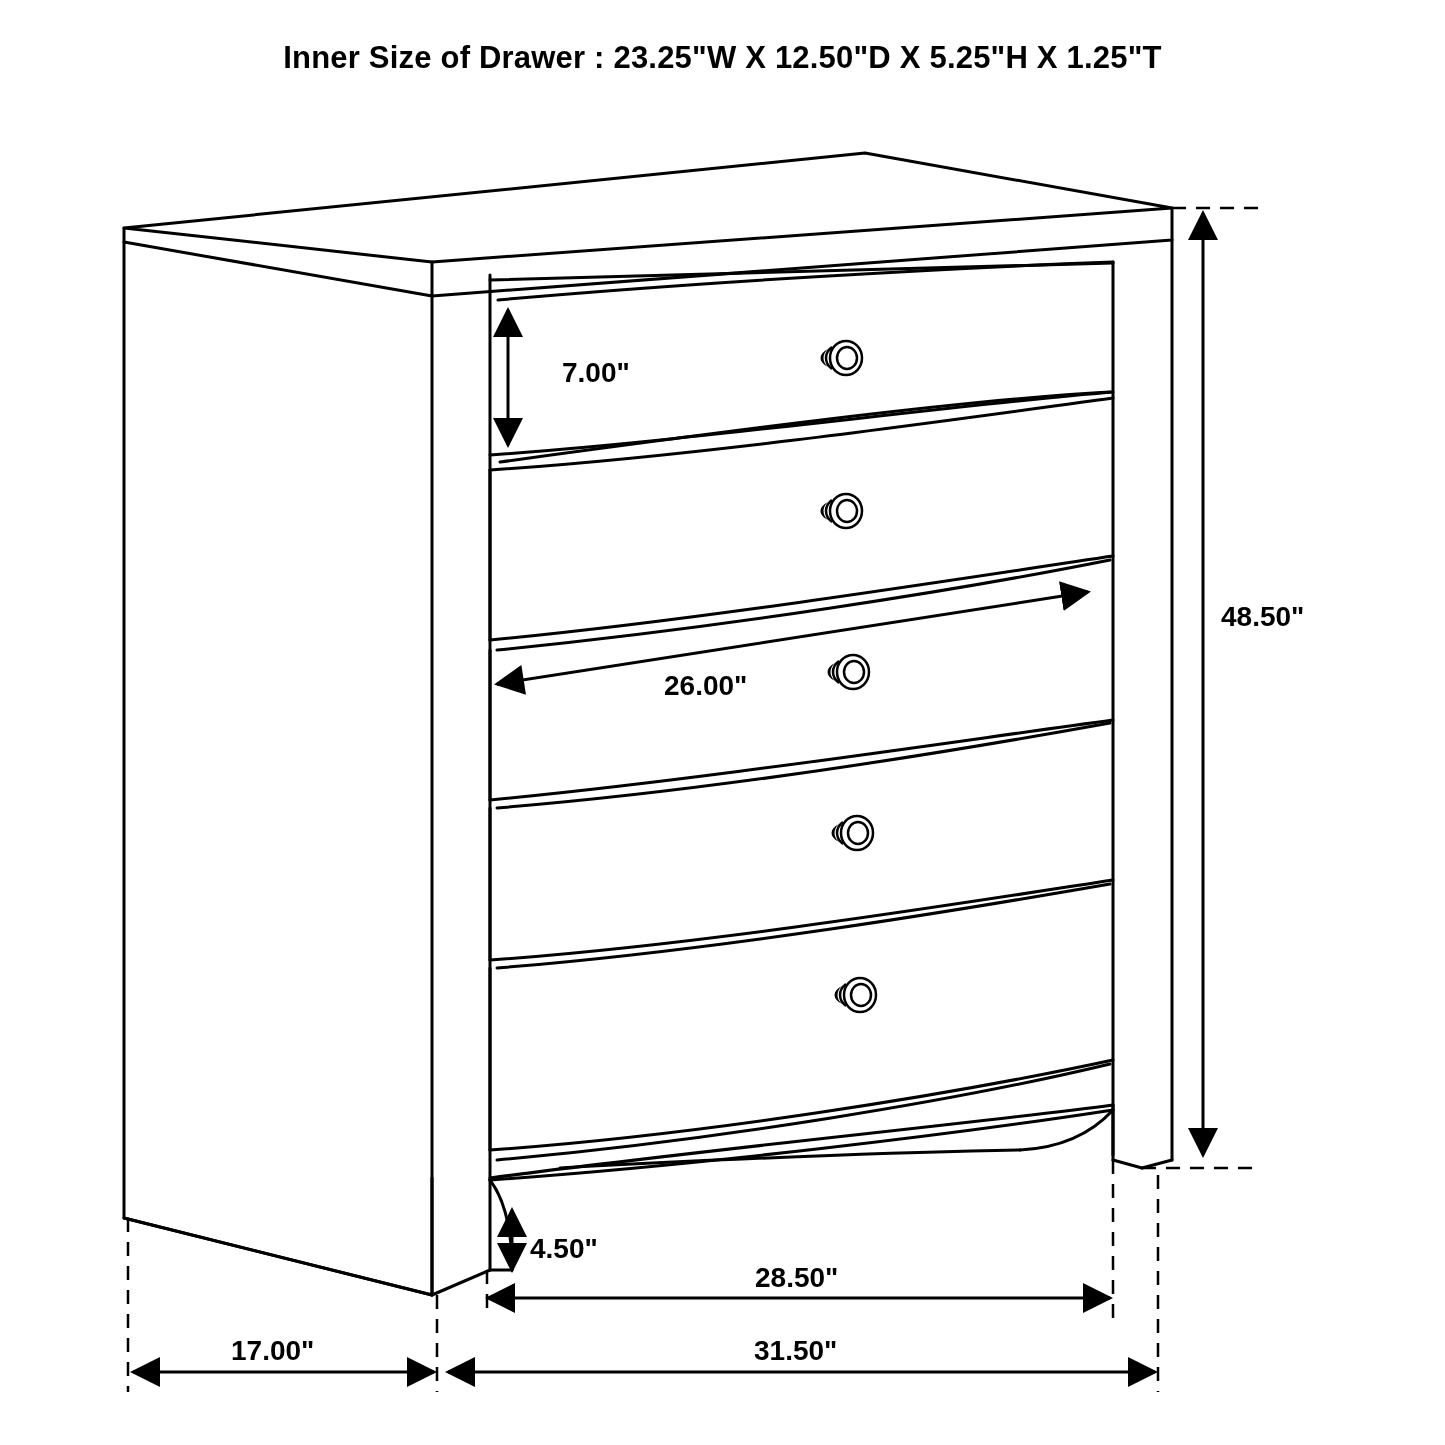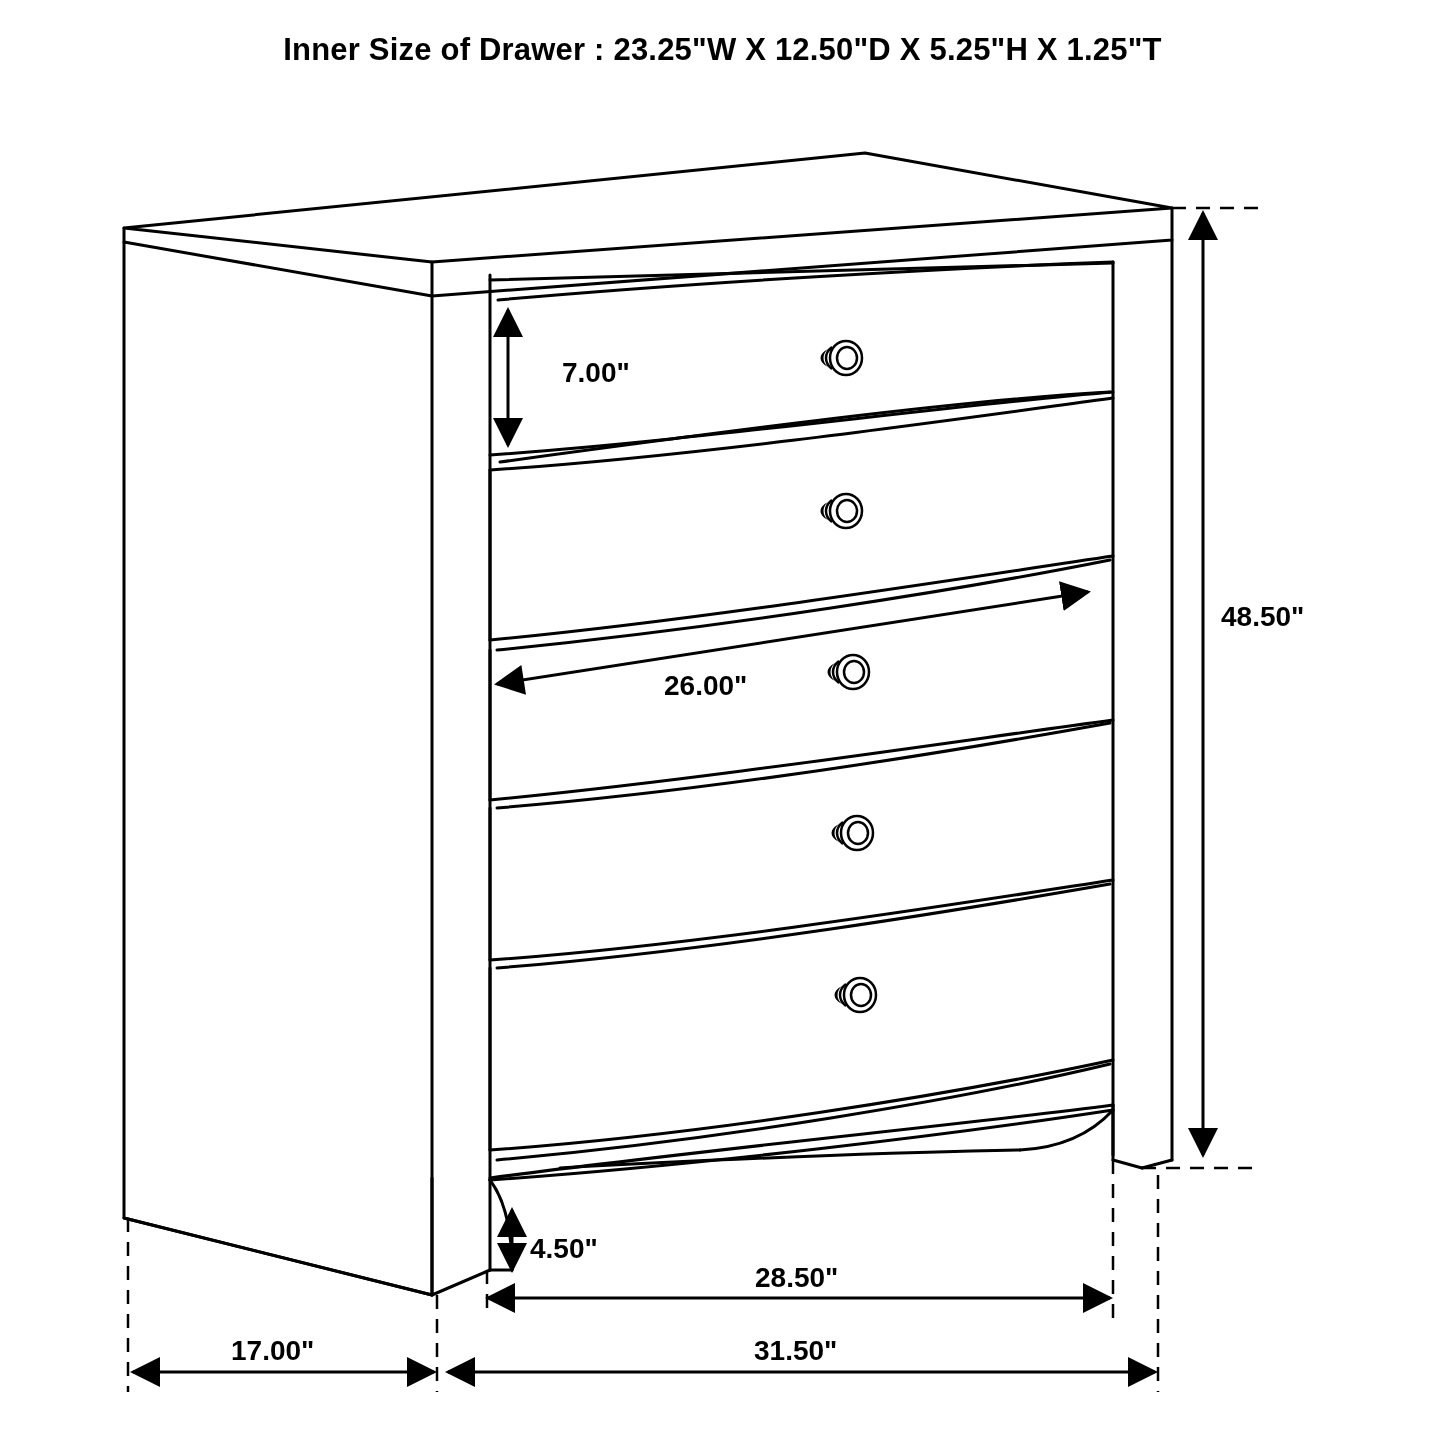--- a/index.html
+++ b/index.html
@@ -11,21 +11,21 @@
     position: relative;
     width: 1445px;
     height: 1445px;
     background: #ffffff;
     font-family: "Liberation Sans", sans-serif;
     overflow: hidden;
   }
   #title {
     position: absolute;
     left: 0;
-    top: 32px;
+    top: 40px;
     width: 1445px;
     text-align: center;
     font-size: 31px;
     font-weight: bold;
     color: #000000;
     letter-spacing: 0.2px;
   }
   svg.layer {
     position: absolute;
     left: 0;

